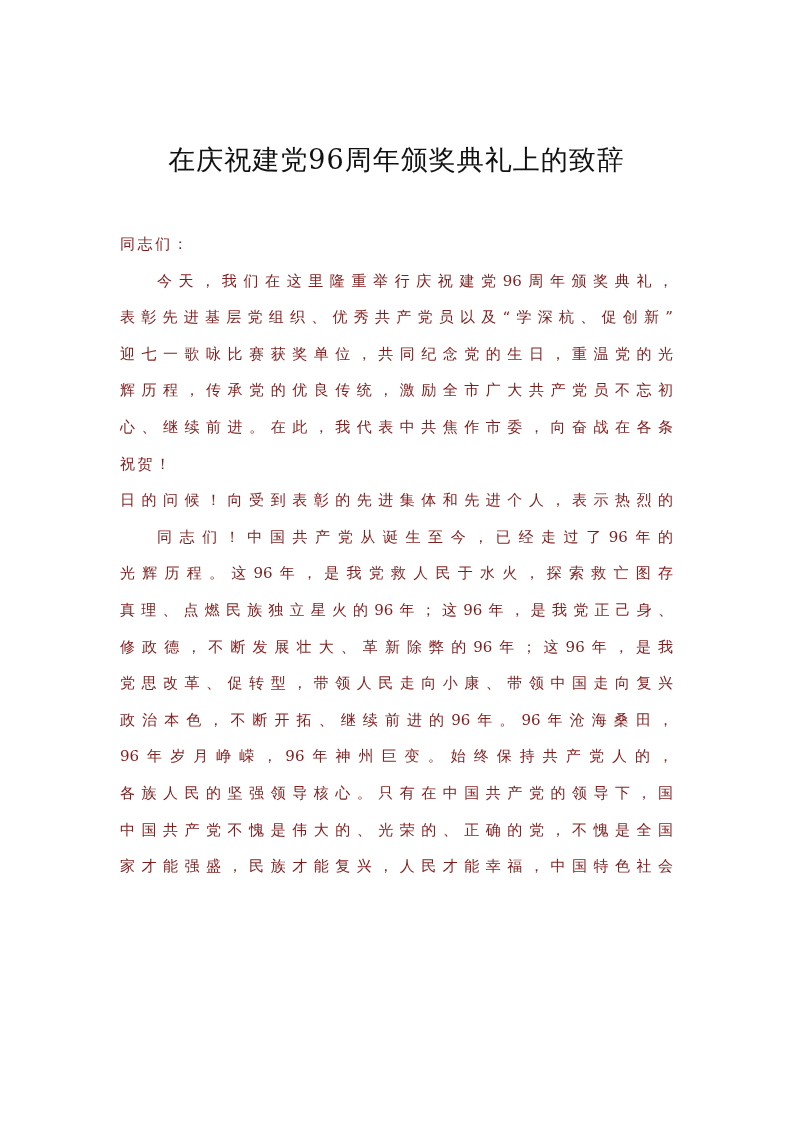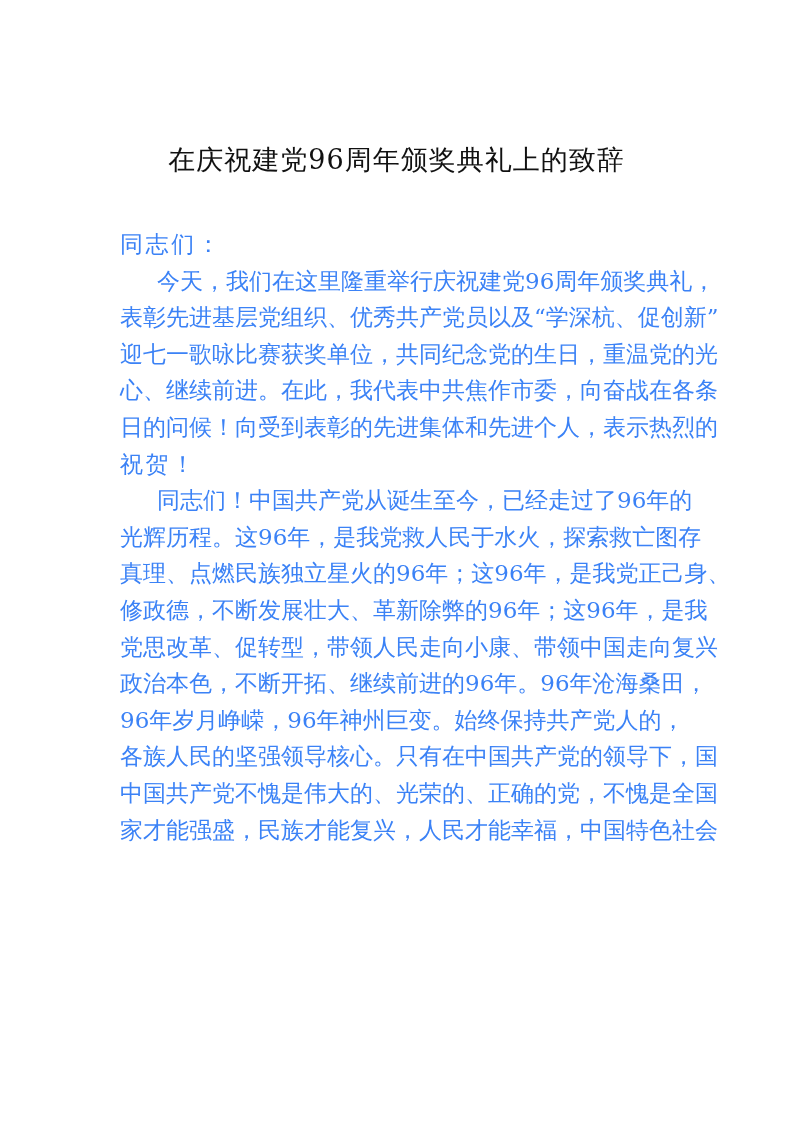--- a/index.html
+++ b/index.html
@@ -7,42 +7,43 @@
   .page { position: absolute; left: 0; top: 0; width: 793px; height: 1122px; background: #fff; }
   .title {
     position: absolute; left: 0; top: 142px; width: 793px; text-align: center;
     font-family: "DejaVu Serif", "Liberation Serif", serif;
     font-size: 27px; color: #111; letter-spacing: 1px; white-space: nowrap;
   }
   .body { position: absolute; left: 120px; top: 226px; width: 553px; }
   .line {
     height: 36.6px; line-height: 36.6px;
     font-family: "DejaVu Serif", "Liberation Serif", serif;
-    font-size: 23px; color: #3b82f6; white-space: nowrap;
+    font-size: 15px; color: #7f1d1d; white-space: nowrap;
     text-align: justify; text-align-last: justify;
   }
   .line.last { text-align-last: left; letter-spacing: 2.6px; }
   .line.indent { padding-left: 37px; }
 </style>
 </head>
 <body>
 
 <div class="page">
   <div class="title">在庆祝建党96周年颁奖典礼上的致辞</div>
 
   <div class="body">
     <div class="line last">同志们：</div>
 
     <div>
       <div class="line indent">今天，我们在这里隆重举行庆祝建党96周年颁奖典礼，</div>
       <div class="line">表彰先进基层党组织、优秀共产党员以及“学深杭、促创新”</div>
       <div class="line">迎七一歌咏比赛获奖单位，共同纪念党的生日，重温党的光</div>
+      <div class="line">辉历程，传承党的优良传统，激励全市广大共产党员不忘初</div>
       <div class="line">心、继续前进。在此，我代表中共焦作市委，向奋战在各条</div>
+      <div class="line last">祝贺！</div>
       <div class="line">日的问候！向受到表彰的先进集体和先进个人，表示热烈的</div>
-      <div class="line last">祝贺！</div>
     </div>
 
     <div>
       <div class="line indent">同志们！中国共产党从诞生至今，已经走过了96年的</div>
       <div class="line">光辉历程。这96年，是我党救人民于水火，探索救亡图存</div>
       <div class="line">真理、点燃民族独立星火的96年；这96年，是我党正己身、</div>
       <div class="line">修政德，不断发展壮大、革新除弊的96年；这96年，是我</div>
       <div class="line">党思改革、促转型，带领人民走向小康、带领中国走向复兴</div>
       <div class="line">政治本色，不断开拓、继续前进的96年。96年沧海桑田，</div>
       <div class="line">96年岁月峥嵘，96年神州巨变。始终保持共产党人的，</div>

